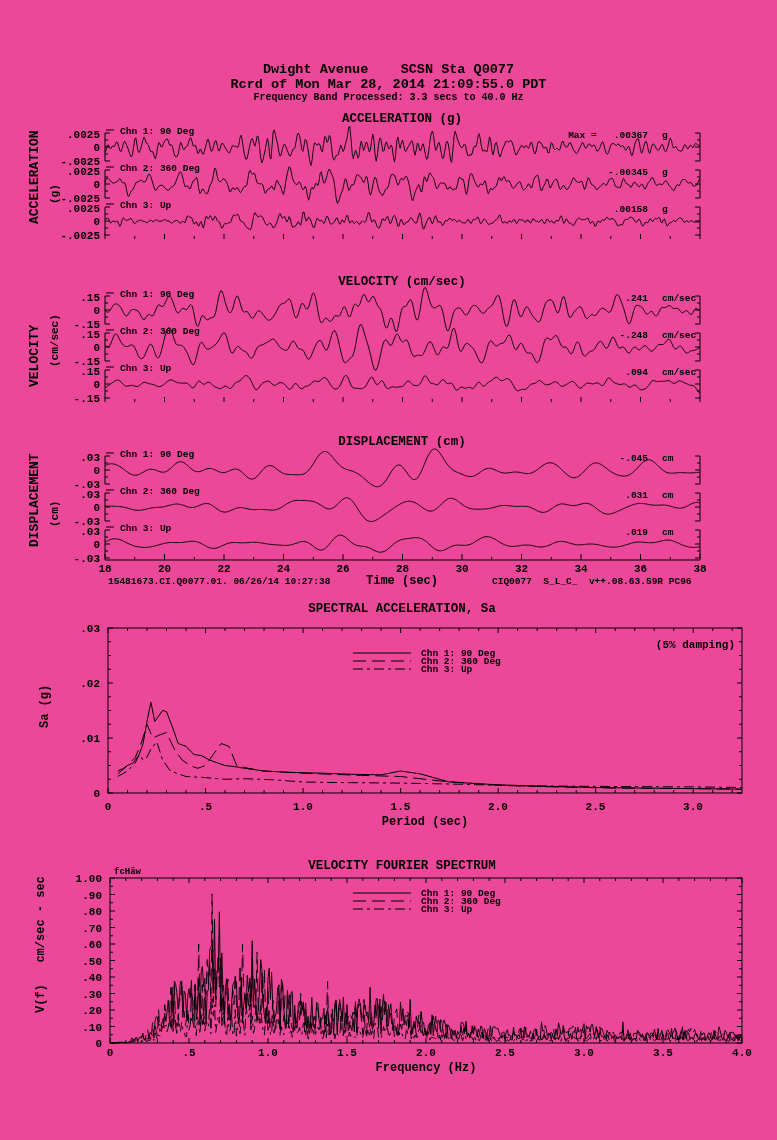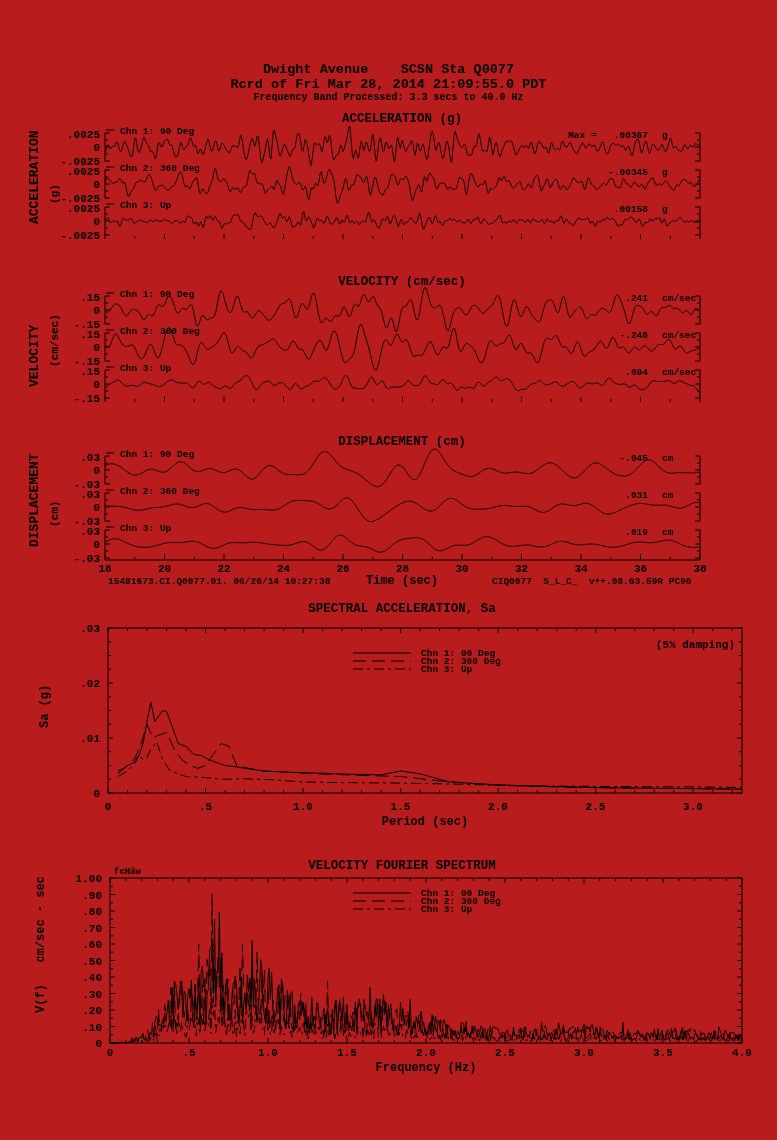--- a/index.html
+++ b/index.html
@@ -1,31 +1,31 @@
 <!DOCTYPE html>
 <html><head>
 <meta charset="utf-8">
 <style>
   html,body{margin:0;padding:0;background:#ffffff;}
-  #page{position:relative;width:777px;height:1140px;background:#b91c1c;overflow:hidden;
+  #page{position:relative;width:777px;height:1140px;background:#ec4899;overflow:hidden;
         font-family:"Liberation Mono","DejaVu Sans Mono",monospace;color:#000;}
   .header{position:absolute;top:62px;left:0;width:777px;text-align:center;}
   .h1{font:700 13.5px "Liberation Mono","DejaVu Sans Mono",monospace;white-space:pre;line-height:15px;}
   .h2{font:700 10px "Liberation Mono","DejaVu Sans Mono",monospace;white-space:pre;line-height:11px;}
   svg{position:absolute;left:0;}
   svg text{font-family:"Liberation Mono","DejaVu Sans Mono",monospace;font-weight:700;fill:#000;white-space:pre;}
   #svg-th{top:112px;} #svg-sa{top:598px;} #svg-fs{top:853px;}
 </style>
 </head>
 <body>
 <div id="page">
 
 <div class="header">
   <div class="h1">Dwight Avenue    SCSN Sta Q0077</div>
-  <div class="h1">Rcrd of Fri Mar 28, 2014 21:09:55.0 PDT</div>
+  <div class="h1">Rcrd of Mon Mar 28, 2014 21:09:55.0 PDT</div>
   <div class="h2">Frequency Band Processed: 3.3 secs to 40.0 Hz</div>
 </div>
 
 <svg id="svg-th" width="777" height="486">
       <text x="402" y="10" font-size="12.5" text-anchor="middle">ACCELERATION (g)</text>
       <line x1="105" y1="21" x2="105" y2="49" stroke="#000" stroke-width="1"></line>
       <line x1="700" y1="21" x2="700" y2="49" stroke="#000" stroke-width="1"></line>
       <line x1="105" y1="21" x2="110" y2="21" stroke="#000" stroke-width="1"></line>
       <line x1="695" y1="21" x2="700" y2="21" stroke="#000" stroke-width="1"></line>
       <line x1="105" y1="35" x2="110" y2="35" stroke="#000" stroke-width="1"></line>

